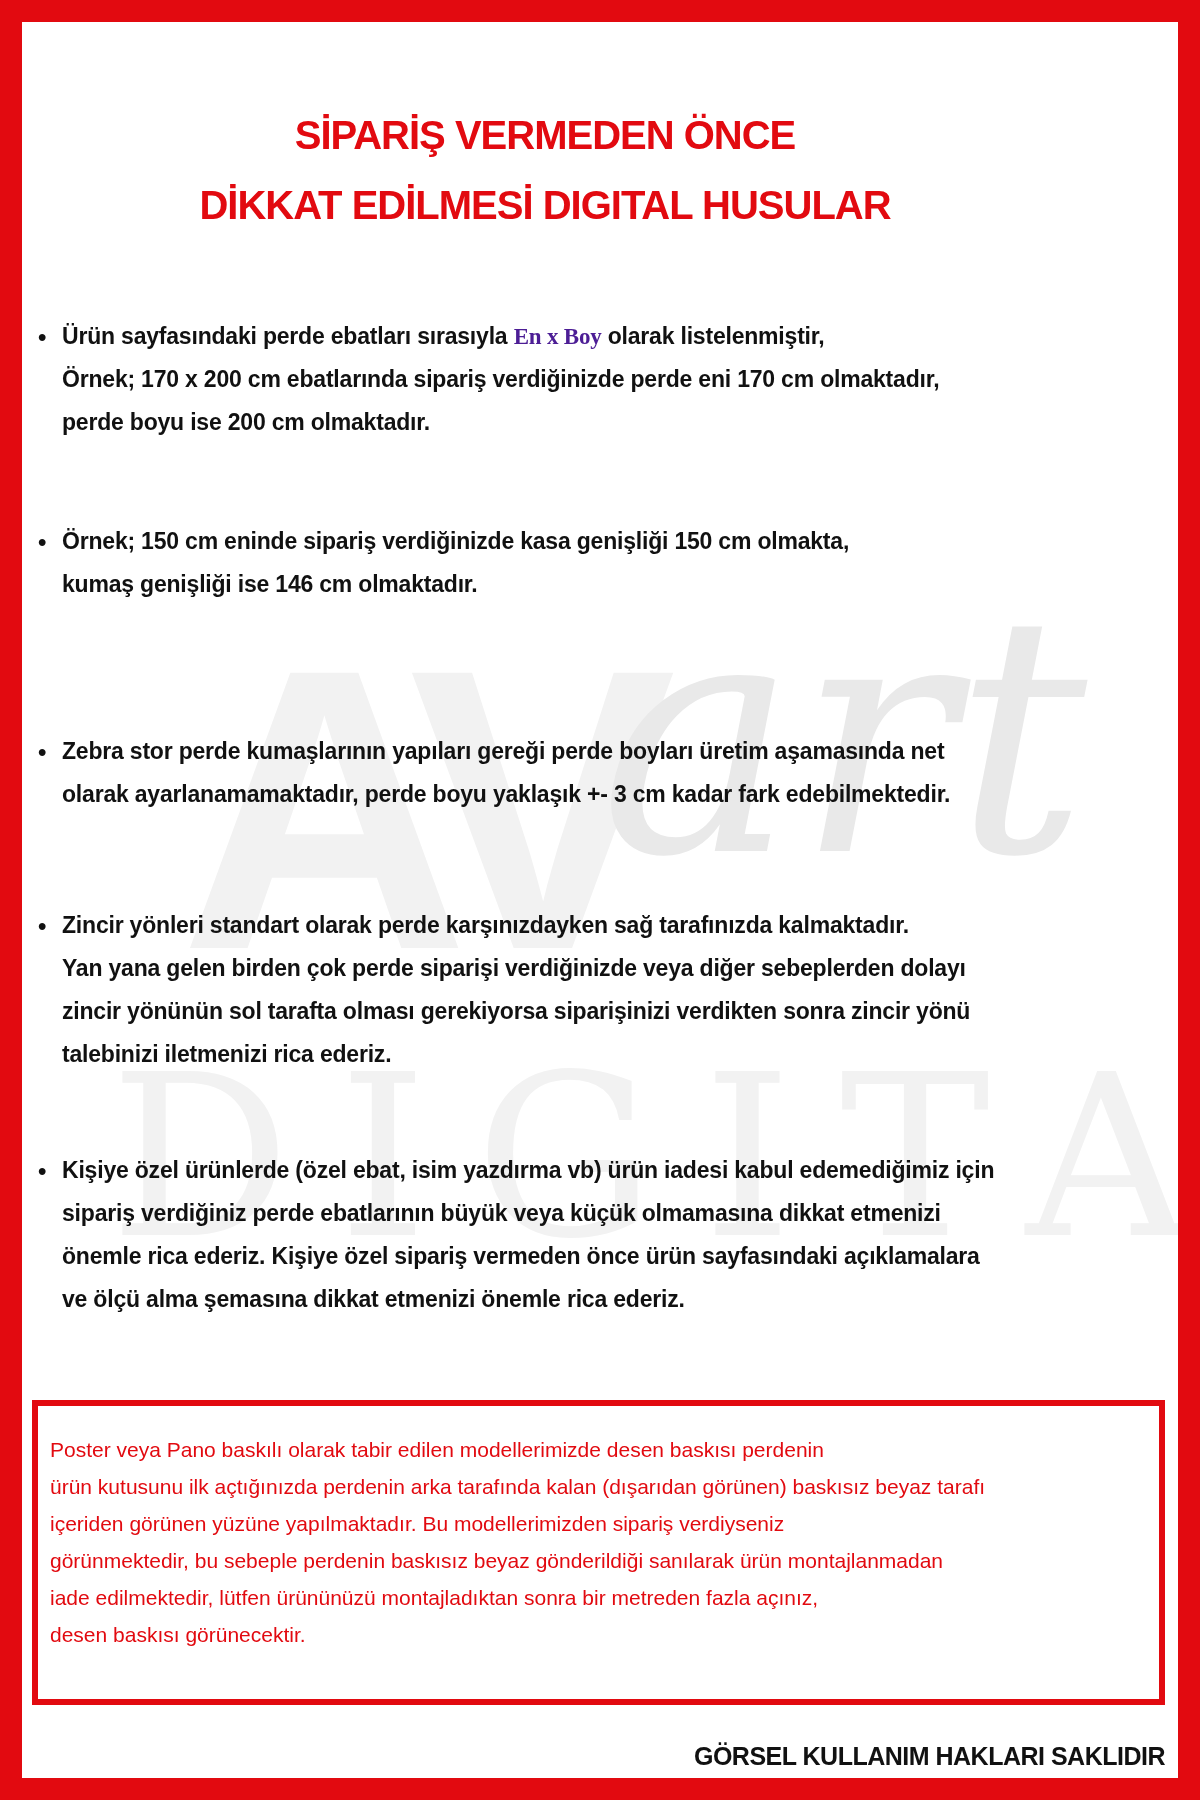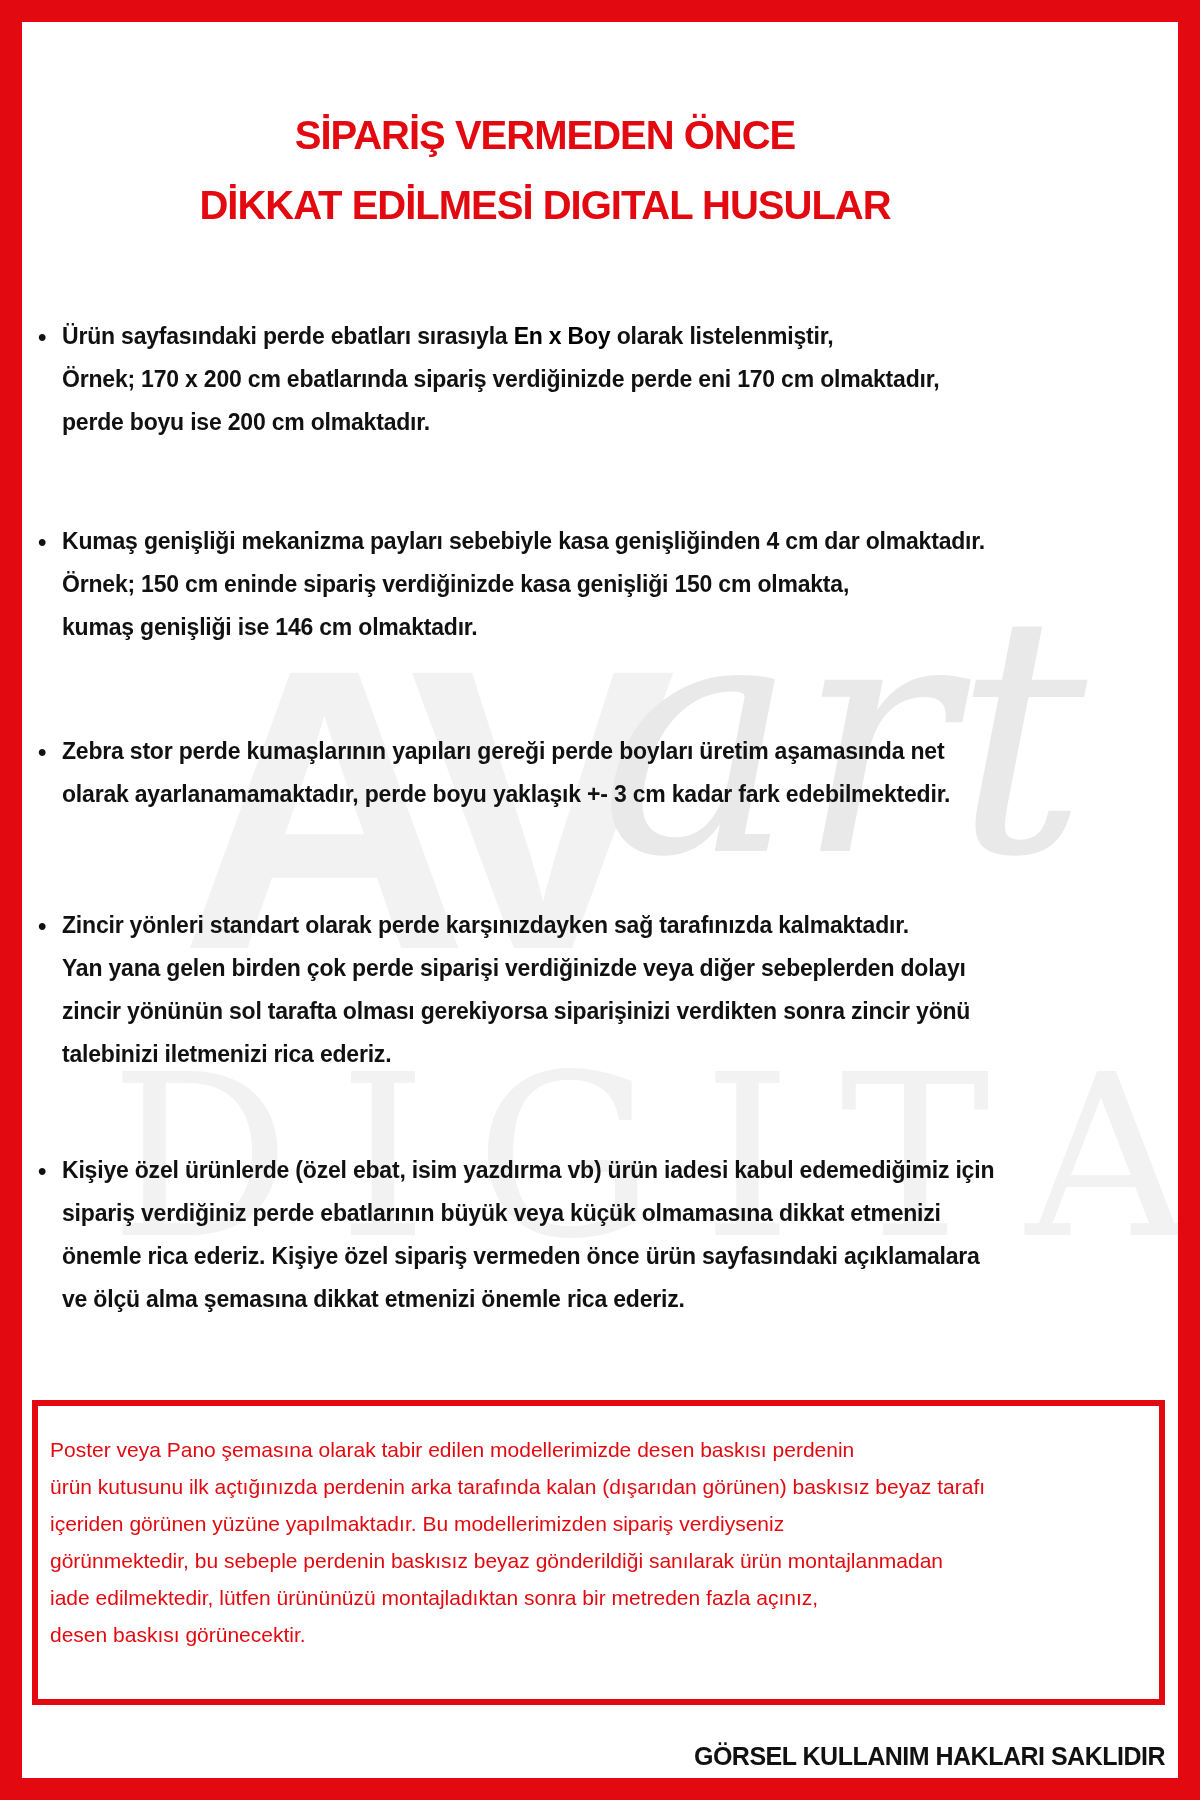--- a/index.html
+++ b/index.html
@@ -59,21 +59,21 @@
   .bullet .marker{
     position:absolute;left:0;top:0;
     font-size:24px;line-height:43px;
   }
   .bullet .bline{white-space:nowrap;}
   .b1{top:315px;}
   .b2{top:520px;}
   .b3{top:730px;}
   .b4{top:904px;}
   .b5{top:1149px;}
-  .red-inline{color:#000000;}
+  .red-inline{color:#4c1d95;font-family:Liberation Serif, serif;}
   
   .notice{
     position:absolute;top:1400px;left:32px;
     width:1133px;height:305px;
     box-sizing:border-box;
     border:6px solid #e20a10;
     padding:25px 10px 0 12px;
     color:#e20a10;
     font-size:21px;line-height:37px;font-weight:normal;
     overflow:hidden;
@@ -108,21 +108,20 @@
 
   <div class="bullet b1">
     <span class="marker">•</span>
     <div class="bline"><span>Ürün sayfasındaki perde ebatları sırasıyla </span><span class="red-inline">En x Boy</span><span> olarak listelenmiştir,</span></div>
     <div class="bline">Örnek; 170 x 200 cm ebatlarında sipariş verdiğinizde perde eni 170 cm olmaktadır,</div>
     <div class="bline">perde boyu ise 200 cm olmaktadır.</div>
   </div>
 
   <div class="bullet b2">
     <span class="marker">•</span>
-    <div class="bline">Kumaş genişliği mekanizma payları sebebiyle kasa genişliğinden 4 cm dar olmaktadır.</div>
     <div class="bline">Örnek; 150 cm eninde sipariş verdiğinizde kasa genişliği 150 cm olmakta,</div>
     <div class="bline">kumaş genişliği ise 146 cm olmaktadır.</div>
   </div>
 
   <div class="bullet b3">
     <span class="marker">•</span>
     <div class="bline">Zebra stor perde kumaşlarının yapıları gereği perde boyları üretim aşamasında net</div>
     <div class="bline">olarak ayarlanamamaktadır, perde boyu yaklaşık +- 3 cm kadar fark edebilmektedir.</div>
   </div>
 
@@ -136,21 +135,21 @@
 
   <div class="bullet b5">
     <span class="marker">•</span>
     <div class="bline">Kişiye özel ürünlerde (özel ebat, isim yazdırma vb) ürün iadesi kabul edemediğimiz için</div>
     <div class="bline">sipariş verdiğiniz perde ebatlarının büyük veya küçük olmamasına dikkat etmenizi</div>
     <div class="bline">önemle rica ederiz.  Kişiye özel sipariş vermeden önce ürün sayfasındaki açıklamalara</div>
     <div class="bline">ve ölçü alma şemasına dikkat etmenizi önemle rica ederiz.</div>
   </div>
 
   <div class="notice">
-    <div class="nline">Poster veya Pano şemasına olarak tabir edilen modellerimizde desen baskısı perdenin</div>
+    <div class="nline">Poster veya Pano baskılı olarak tabir edilen modellerimizde desen baskısı perdenin</div>
     <div class="nline">ürün kutusunu ilk açtığınızda perdenin arka tarafında kalan (dışarıdan görünen) baskısız beyaz tarafı</div>
     <div class="nline">içeriden görünen yüzüne yapılmaktadır. Bu modellerimizden sipariş verdiyseniz</div>
     <div class="nline">görünmektedir, bu sebeple perdenin baskısız beyaz gönderildiği sanılarak ürün montajlanmadan</div>
     <div class="nline">iade edilmektedir, lütfen ürününüzü montajladıktan sonra bir metreden fazla açınız,</div>
     <div class="nline">desen baskısı görünecektir.</div>
   </div>
 
   <div class="footer">GÖRSEL KULLANIM HAKLARI SAKLIDIR</div>
 
 </div>

